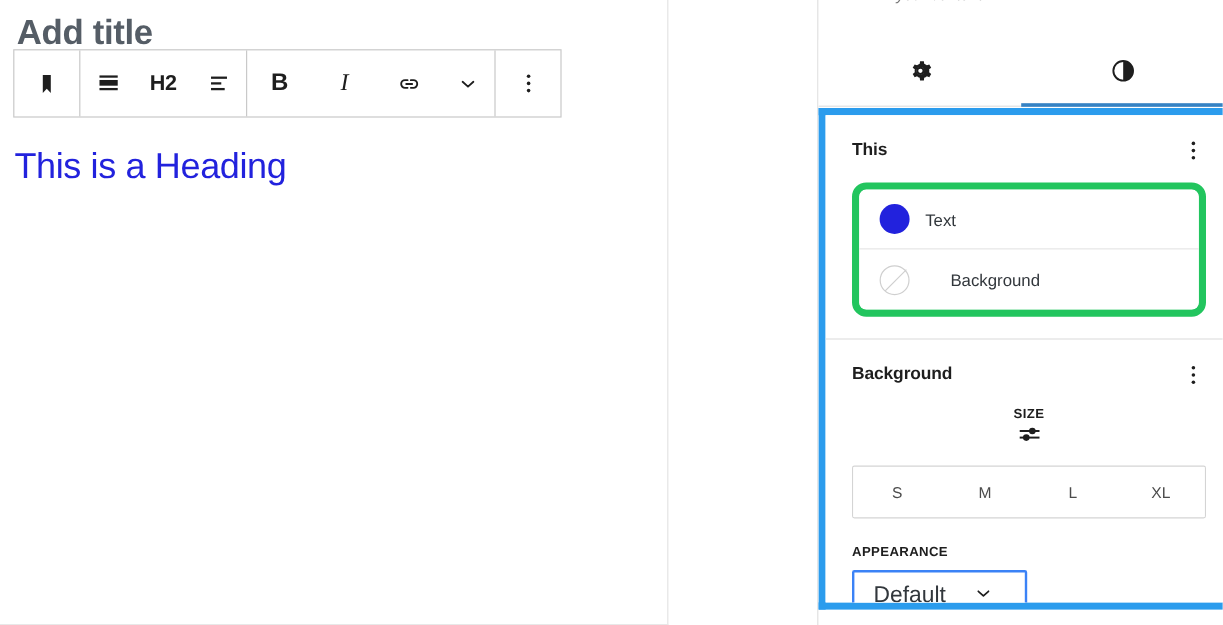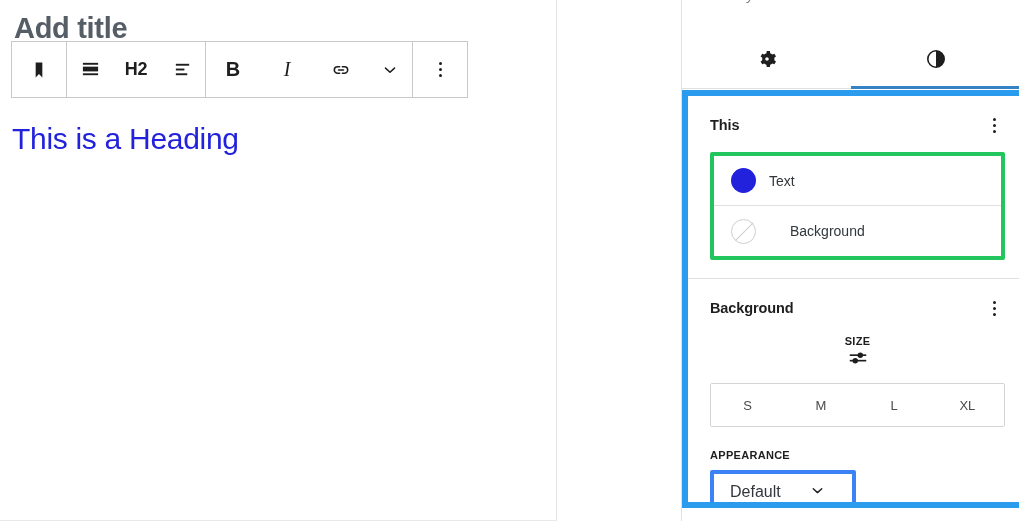--- a/index.html
+++ b/index.html
@@ -211,22 +211,22 @@
   .kebab i {
     display: block;
     width: 3px;
     height: 3px;
     border-radius: 50%;
     background: #1e1e1e;
   }
 
   
   .color-list {
-    border: 4px solid #22c55e;
-    border-radius: 2px;
+    border: 6px solid #22c55e;
+    border-radius: 12px;
     overflow: hidden;
   }
   .color-row {
     display: flex;
     align-items: center;
     gap: 13px;
     height: 50px;
     padding: 0 17px;
     border-bottom: 1px solid #e0e0e0;
     cursor: pointer;
@@ -299,27 +299,27 @@
     font-weight: 700;
     letter-spacing: 0.3px;
     color: #1e1e1e;
     margin-top: 22px;
     margin-bottom: 9px;
     display: block;
   }
   .select-box {
     width: 146px;
     height: 44px;
-    border: 4px solid #3b82f6;
+    border: 2px solid #3b82f6;
     border-radius: 2px;
     display: flex;
     align-items: center;
     justify-content: space-between;
     padding: 0 26px 0 16px;
-    font-size: 16px;
+    font-size: 19px;
     color: #32373c;
     cursor: pointer;
     background: #fff;
   }
 </style>
 </head>
 <body>
 
 <div id="root">
 

